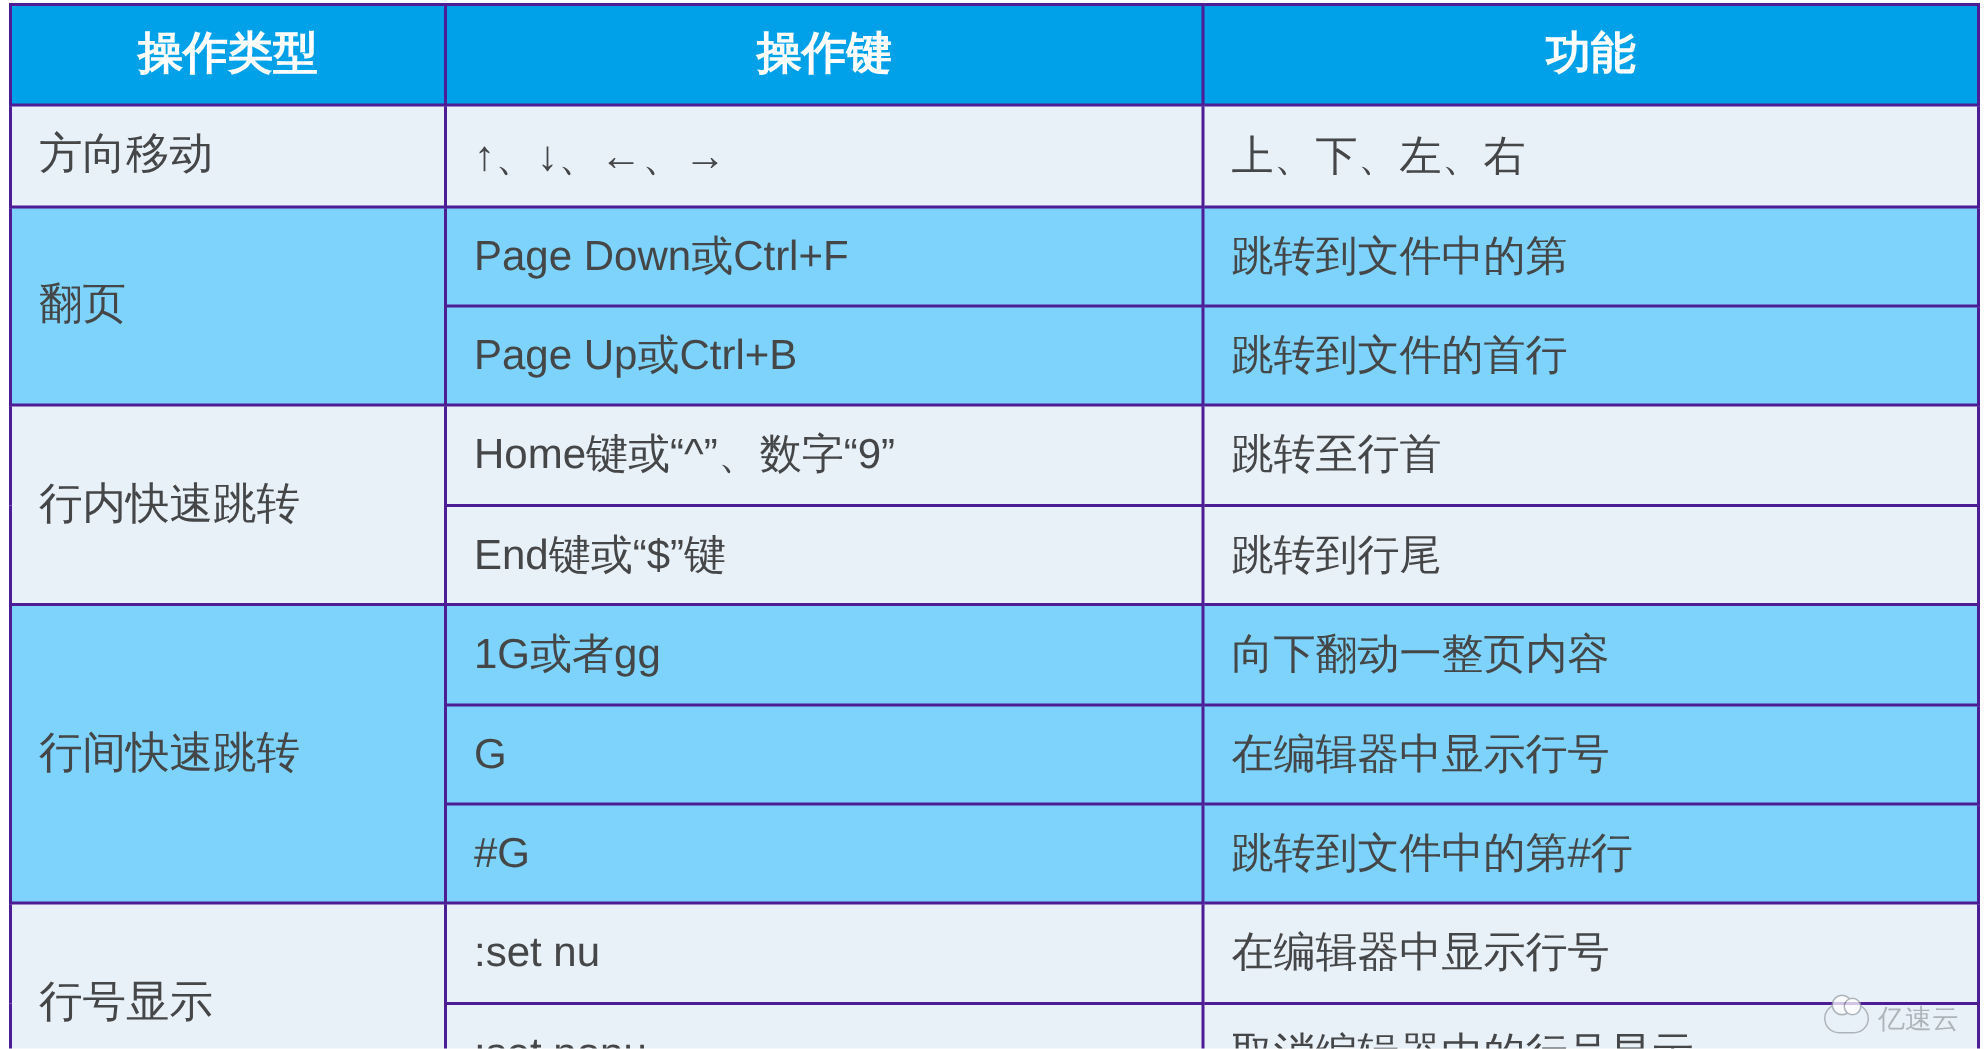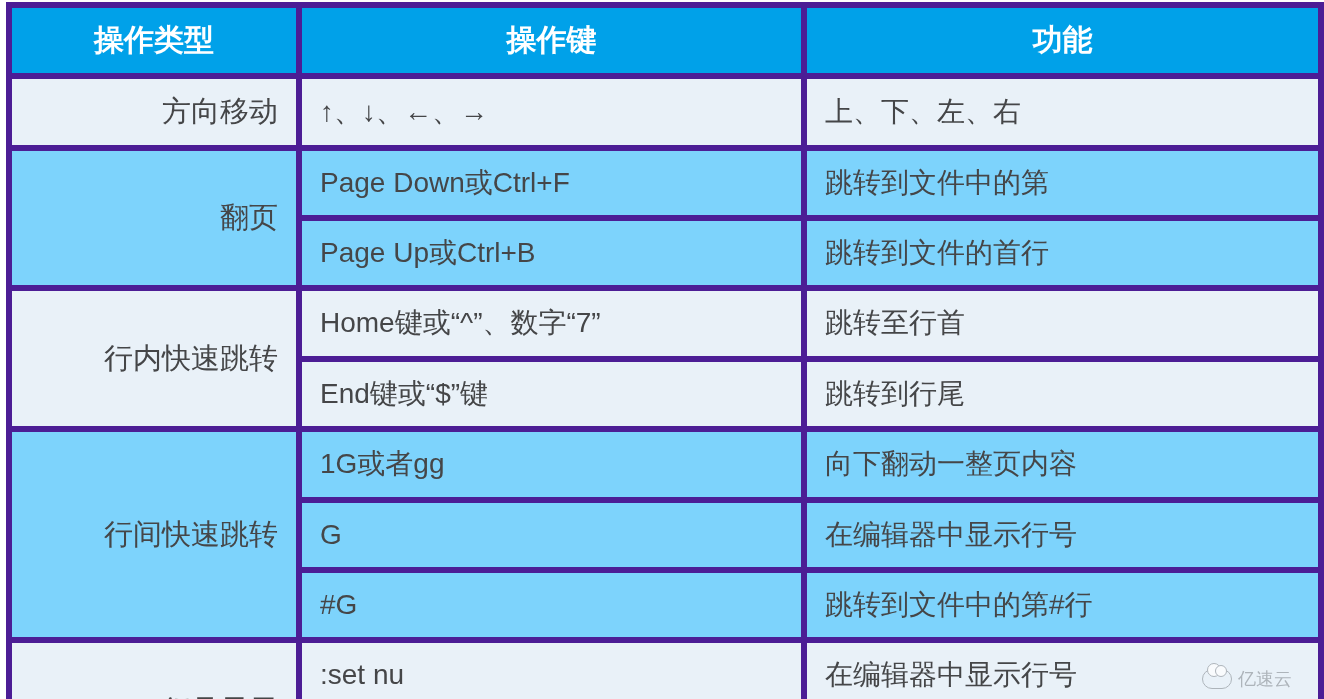--- a/index.html
+++ b/index.html
@@ -13,48 +13,48 @@
     color: #454648;
     overflow: hidden;
   }
   table {
     border-collapse: collapse;
     width: 1312px;
     margin: 2px 6px 0 6px;
     table-layout: fixed;
   }
   th, td {
-    border: 6px solid #4c1d95;
+    border: 2px solid #4c1d95;
     padding: 14px 18px 14px 18px;
     vertical-align: middle;
     text-align: left;
     line-height: 1.3;
     font-weight: 400;
   }
   thead th {
     background: #00a1e9;
     color: #ffffff;
     font-weight: 700;
     text-align: center;
     font-size: 30px;
     padding: 12px 0 14px 0;
   }
   tbody tr.band-a td { background: #e9f1f8; }
   tbody tr.band-b td { background: #7dd3fc; }
   tbody td.cat {
-    text-align: right;
+    text-align: left;
     font-size: 29px;
   }
   col.c1 { width: 290px; }
   col.c2 { width: 505px; }
   col.c3 { width: 517px; }
 
   .watermark {
     position: absolute;
-    right: 32px;
+    right: 18px;
     bottom: 8px;
     font-size: 18px;
     color: #9aa0a6;
     opacity: 0.75;
     display: flex;
     align-items: center;
     gap: 6px;
     pointer-events: none;
   }
   .watermark .cloud {
@@ -99,21 +99,21 @@
         <td class="cat" rowspan="2">翻页</td>
         <td>Page Down或Ctrl+F</td>
         <td>跳转到文件中的第</td>
       </tr>
       <tr class="band-b">
         <td>Page Up或Ctrl+B</td>
         <td>跳转到文件的首行</td>
       </tr>
       <tr class="band-a">
         <td class="cat" rowspan="2">行内快速跳转</td>
-        <td>Home键或“^”、数字“7”</td>
+        <td>Home键或“^”、数字“9”</td>
         <td>跳转至行首</td>
       </tr>
       <tr class="band-a">
         <td>End键或“$”键</td>
         <td>跳转到行尾</td>
       </tr>
       <tr class="band-b">
         <td class="cat" rowspan="3">行间快速跳转</td>
         <td>1G或者gg</td>
         <td>向下翻动一整页内容</td>

